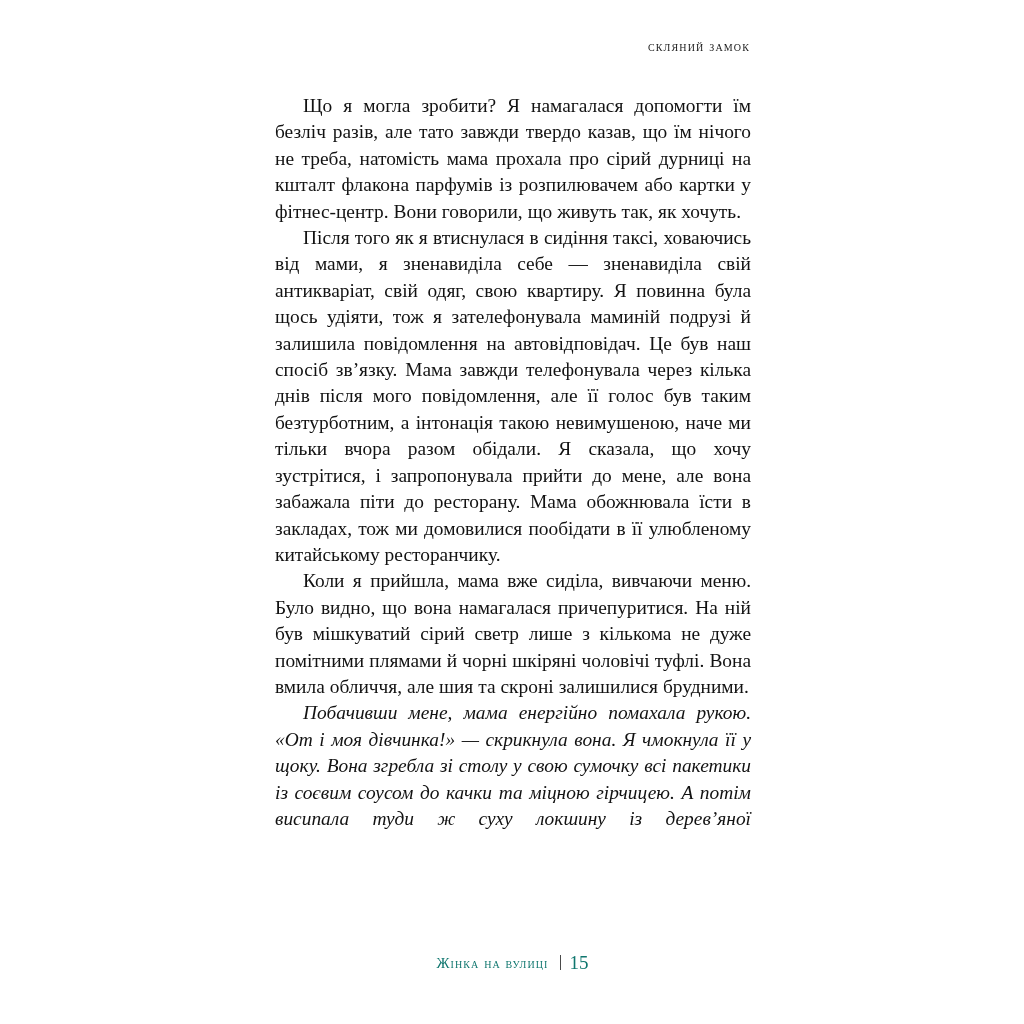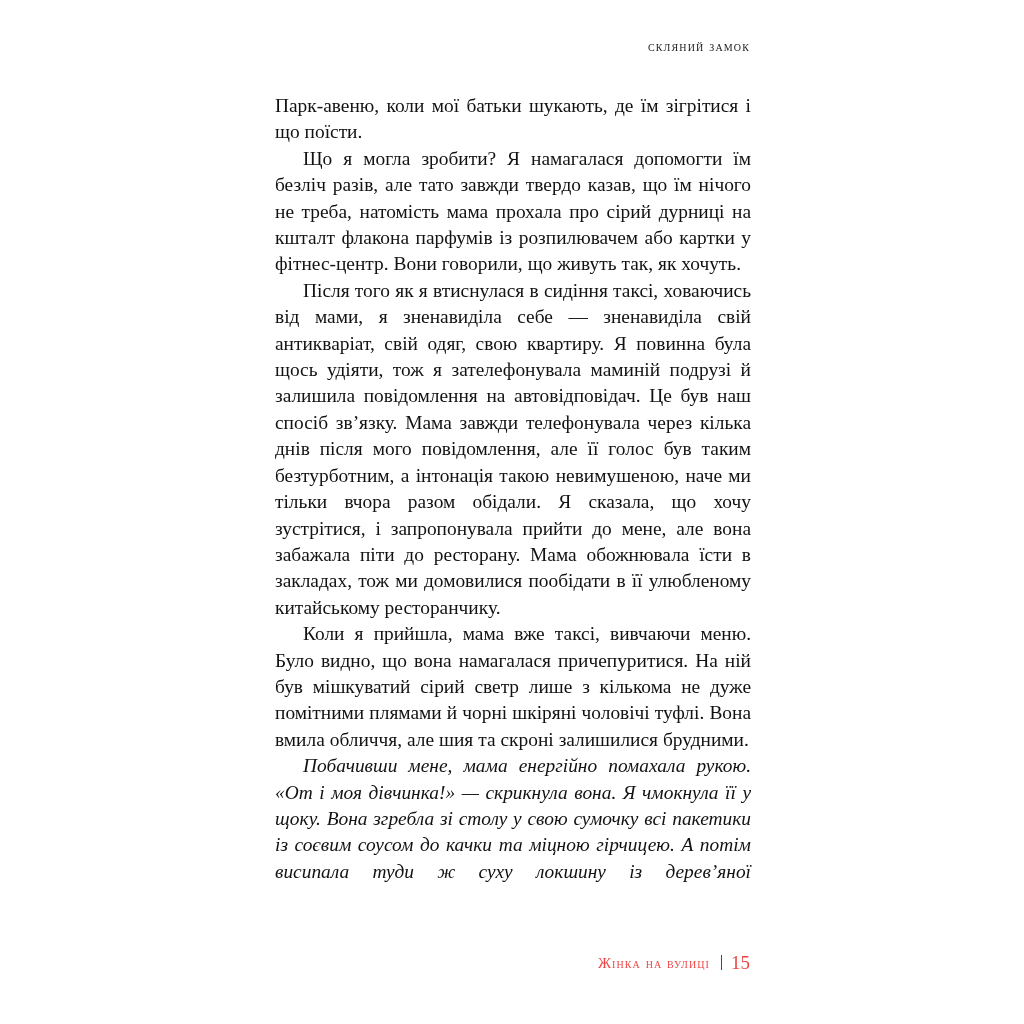--- a/index.html
+++ b/index.html
@@ -71,25 +71,25 @@
     text-align-last: justify;
     font-style: italic;
   }
 
   
   .folio {
     position: absolute;
     left: 275px;
     top: 952px;
     width: 475px;
-    text-align: right;
+    text-align: center;
     font-size: 14.5px;
     letter-spacing: 1.1px;
     font-variant: small-caps;
-    color: #ef4444;
+    color: #0f766e;
     white-space: nowrap;
   }
   .folio .rule {
     display: inline-block;
     width: 1px;
     height: 15px;
     background: #4a4a4a;
     vertical-align: -2px;
     margin: 0 9px 0 11px;
   }
@@ -102,27 +102,26 @@
 </style>
 </head>
 <body>
 
 <div class="page">
 
   <div class="running-head">Скляний замок</div>
 
   <div class="textblock">
 
-    <p class="para">Парк-авеню, коли мої батьки шукають, де їм зігрітися і що поїсти.</p>
 
     <p class="para indent">Що я могла зробити? Я намагалася допомогти їм безліч разів, але тато завжди твердо казав, що їм нічого не треба, натомість мама прохала про сірий дурниці на кшталт флакона парфумів із розпилювачем або картки у фітнес-центр. Вони говорили, що живуть так, як хочуть.</p>
 
     <p class="para indent">Після того як я втиснулася в сидіння таксі, ховаючись від мами, я зненавиділа себе — зненавиділа свій антикваріат, свій одяг, свою квартиру. Я повинна була щось удіяти, тож я зателефонувала маминій подрузі й залишила повідомлення на автовідповідач. Це був наш спосіб зв’язку. Мама завжди телефонувала через кілька днів після мого повідомлення, але її голос був таким безтурботним, а інтонація такою невимушеною, наче ми тільки вчора разом обідали. Я сказала, що хочу зустрітися, і запропонувала прийти до мене, але вона забажала піти до ресторану. Мама обожнювала їсти в закладах, тож ми домовилися пообідати в її улюбленому китайському ресторанчику.</p>
 
-    <p class="para indent">Коли я прийшла, мама вже таксі, вивчаючи меню. Було видно, що вона намагалася причепуритися. На ній був мішкуватий сірий светр лише з кількома не дуже помітними плямами й чорні шкіряні чоловічі туфлі. Вона вмила обличчя, але шия та скроні залишилися брудними.</p>
+    <p class="para indent">Коли я прийшла, мама вже сиділа, вивчаючи меню. Було видно, що вона намагалася причепуритися. На ній був мішкуватий сірий светр лише з кількома не дуже помітними плямами й чорні шкіряні чоловічі туфлі. Вона вмила обличчя, але шия та скроні залишилися брудними.</p>
 
     <p class="para indent last-justify">Побачивши мене, мама енергійно помахала рукою. «От і моя дівчинка!» — скрикнула вона. Я чмокнула її у щоку. Вона згребла зі столу у свою сумочку всі пакетики із соєвим соусом до качки та міцною гірчицею. А потім висипала туди ж суху локшину із дерев’яної</p>
 
   </div>
 
   <div class="folio">
     <span>Жінка на вулиці</span><span class="rule"></span><span class="pageno">15</span>
   </div>
 
 </div>

